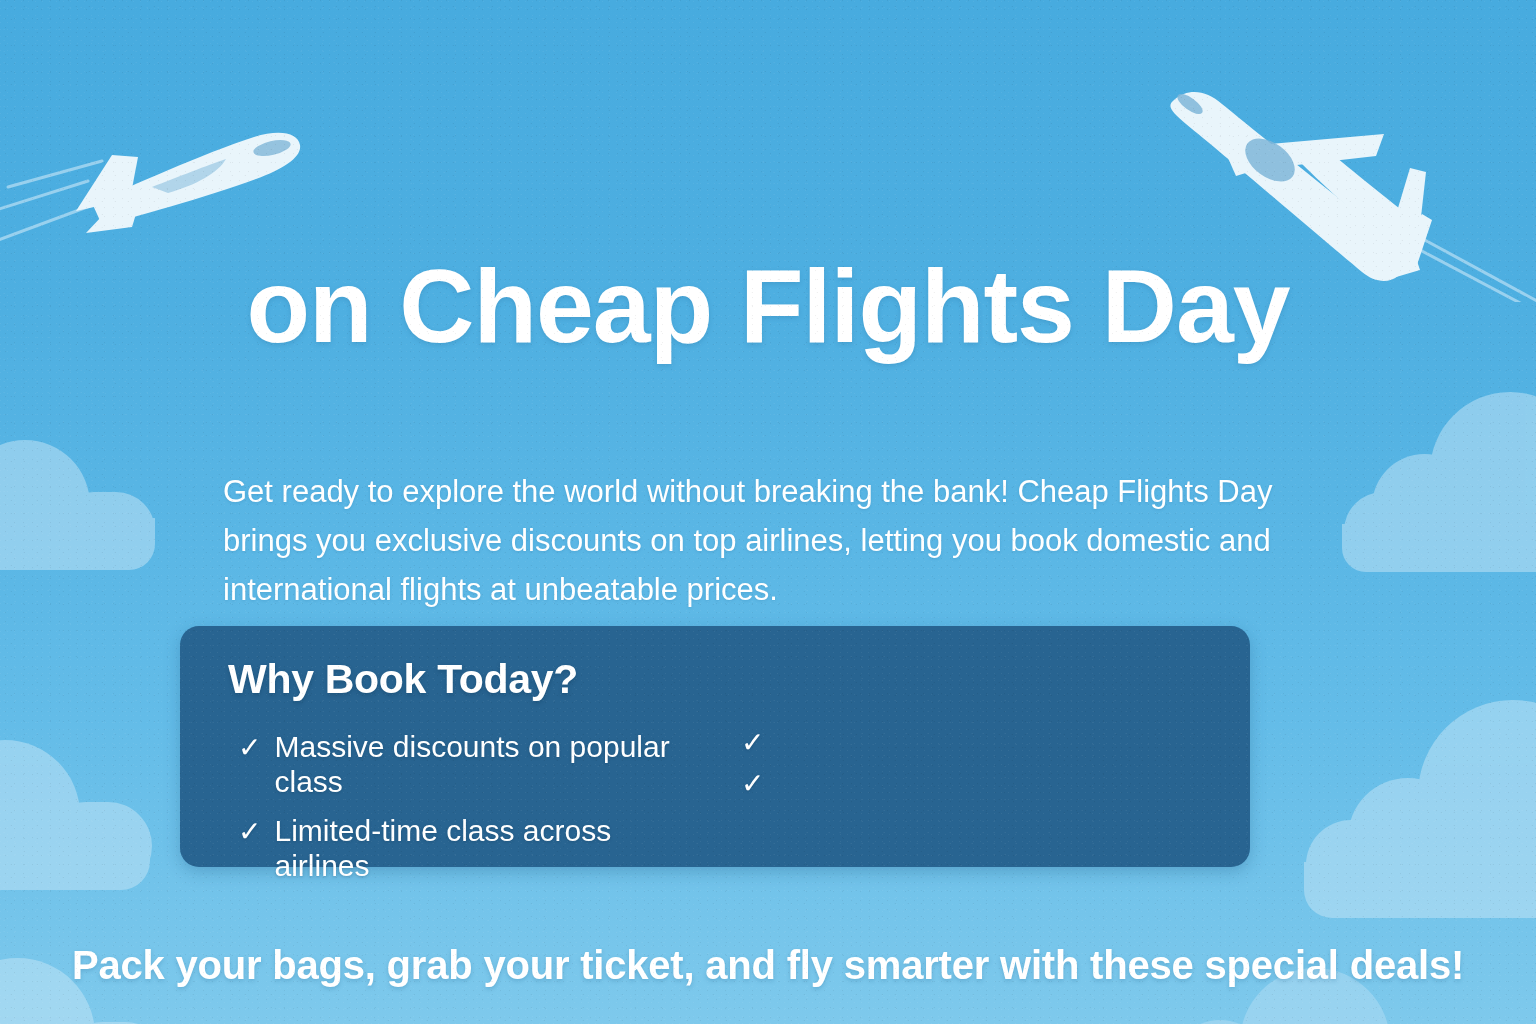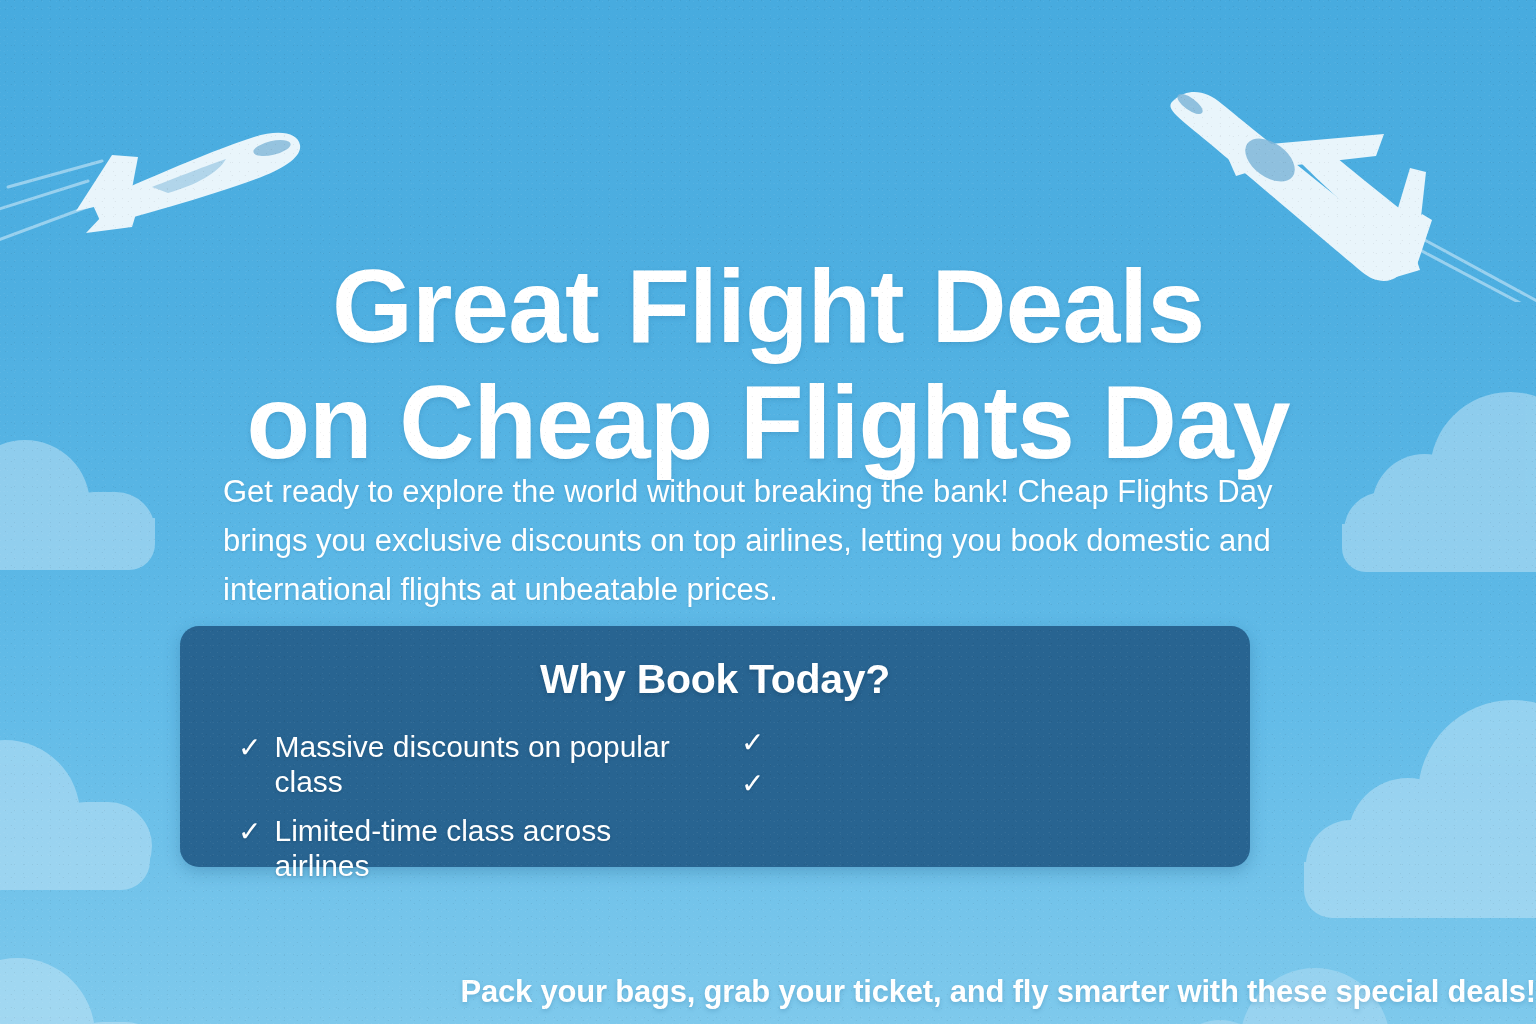--- a/index.html
+++ b/index.html
@@ -96,26 +96,27 @@
     top: 626px;
     width: 1070px;
     height: 241px;
     background: #286491;
     border-radius: 19px;
     box-shadow: 0 5px 16px rgba(20,75,115,.26);
     z-index: 4;
   }
   #why-title {
     margin-top: 30px;
-    text-align: center;
+    text-align: left;
     color: #ffffff;
     font-size: 41px;
     font-weight: 700;
     letter-spacing: -.3px;
     text-shadow: 0 2px 4px rgba(10,50,80,.3);
+    margin-left: 48px;
   }
   #benefit-columns {
     display: flex;
     margin-top: 26px;
     padding: 0 58px 0 58px;
   }
   .benefit-col {
     flex: 1;
     display: flex;
     flex-direction: column;
@@ -133,26 +134,26 @@
     text-shadow: 0 1px 3px rgba(10,50,80,.28);
   }
   .benefit-check {
     font-size: 28px;
     font-weight: 300;
     line-height: 1;
   }
 
   #tagline {
     position: absolute;
-    top: 943px;
+    top: 903px;
     left: 0;
     width: 100%;
-    text-align: right;
-    color: #ffffff;
-    font-size: 31px;
+    text-align: center;
+    color: #ffffff;
+    font-size: 40px;
     font-weight: 700;
     letter-spacing: -.2px;
     text-shadow: 0 2px 4px rgba(30,100,145,.25);
   }
 </style>
 </head>
 <body>
 
 <div id="promo-banner">
 
@@ -227,21 +228,20 @@
         <path d="M70 86 L96 78 L104 96 L78 104 Z"></path>
       </g>
       <ellipse cx="112" cy="88" rx="28" ry="17" fill="#7fb6d8" opacity=".85" transform="rotate(36 112 88)"></ellipse>
       <ellipse cx="32" cy="32" rx="15" ry="6" fill="#7fb6d8" opacity=".85" transform="rotate(36 32 32)"></ellipse>
     </svg>
   </div>
 
   <div class="content">
 
     <h1 id="headline">
-      <span class="line">Great Flight Deals</span>
       <span class="line">on Cheap Flights Day</span>
     </h1>
 
     <p id="subcopy">Get ready to explore the world without breaking the bank! Cheap Flights Day brings you exclusive discounts on top airlines, letting you book domestic and international flights at unbeatable prices.</p>
 
     <div id="why-panel">
       <div id="why-title">Why Book Today?</div>
 
       <div id="benefit-columns">
 

